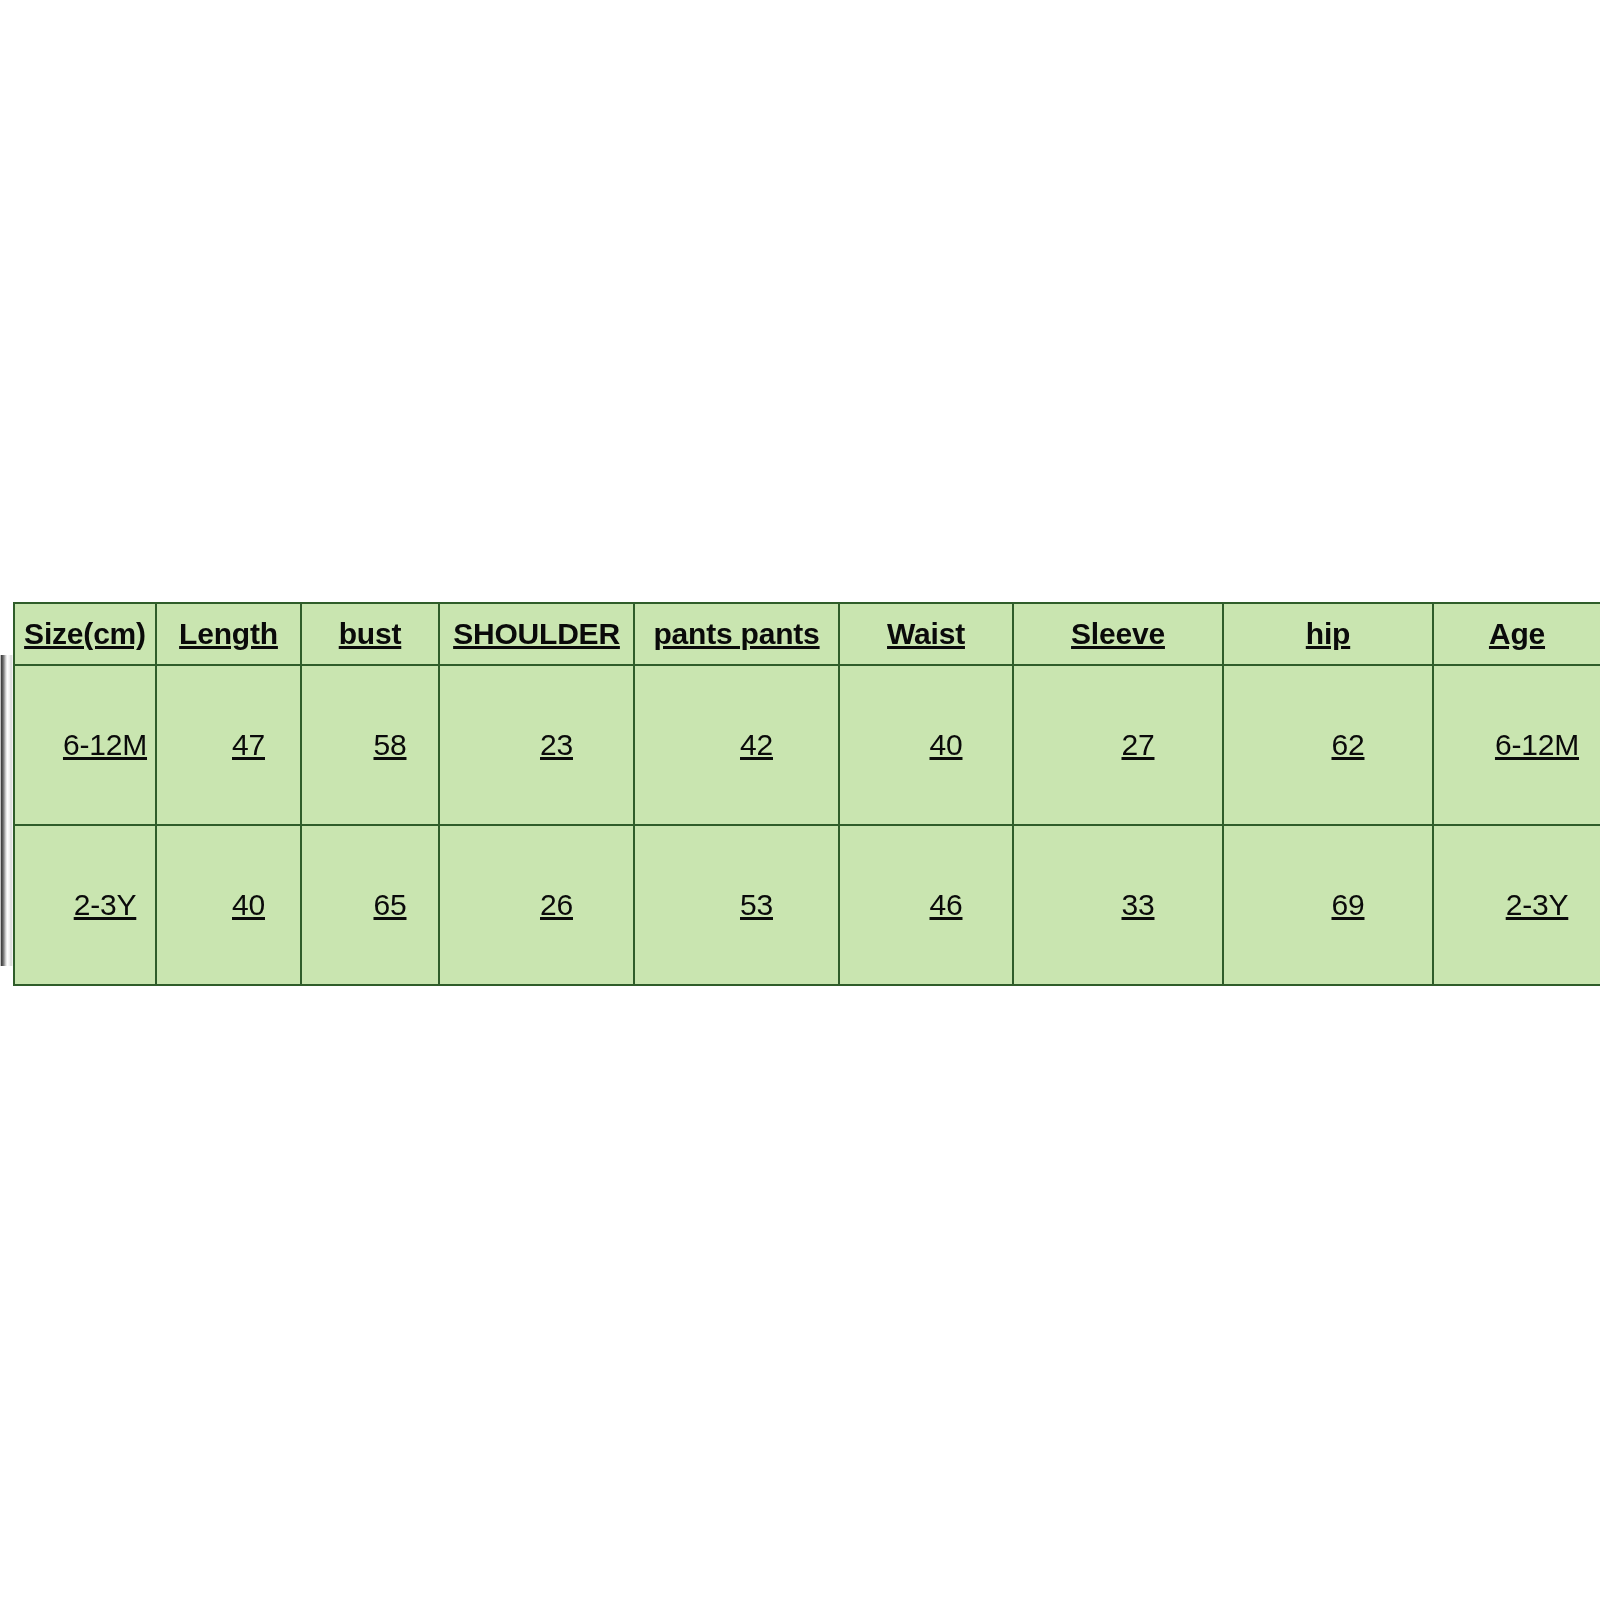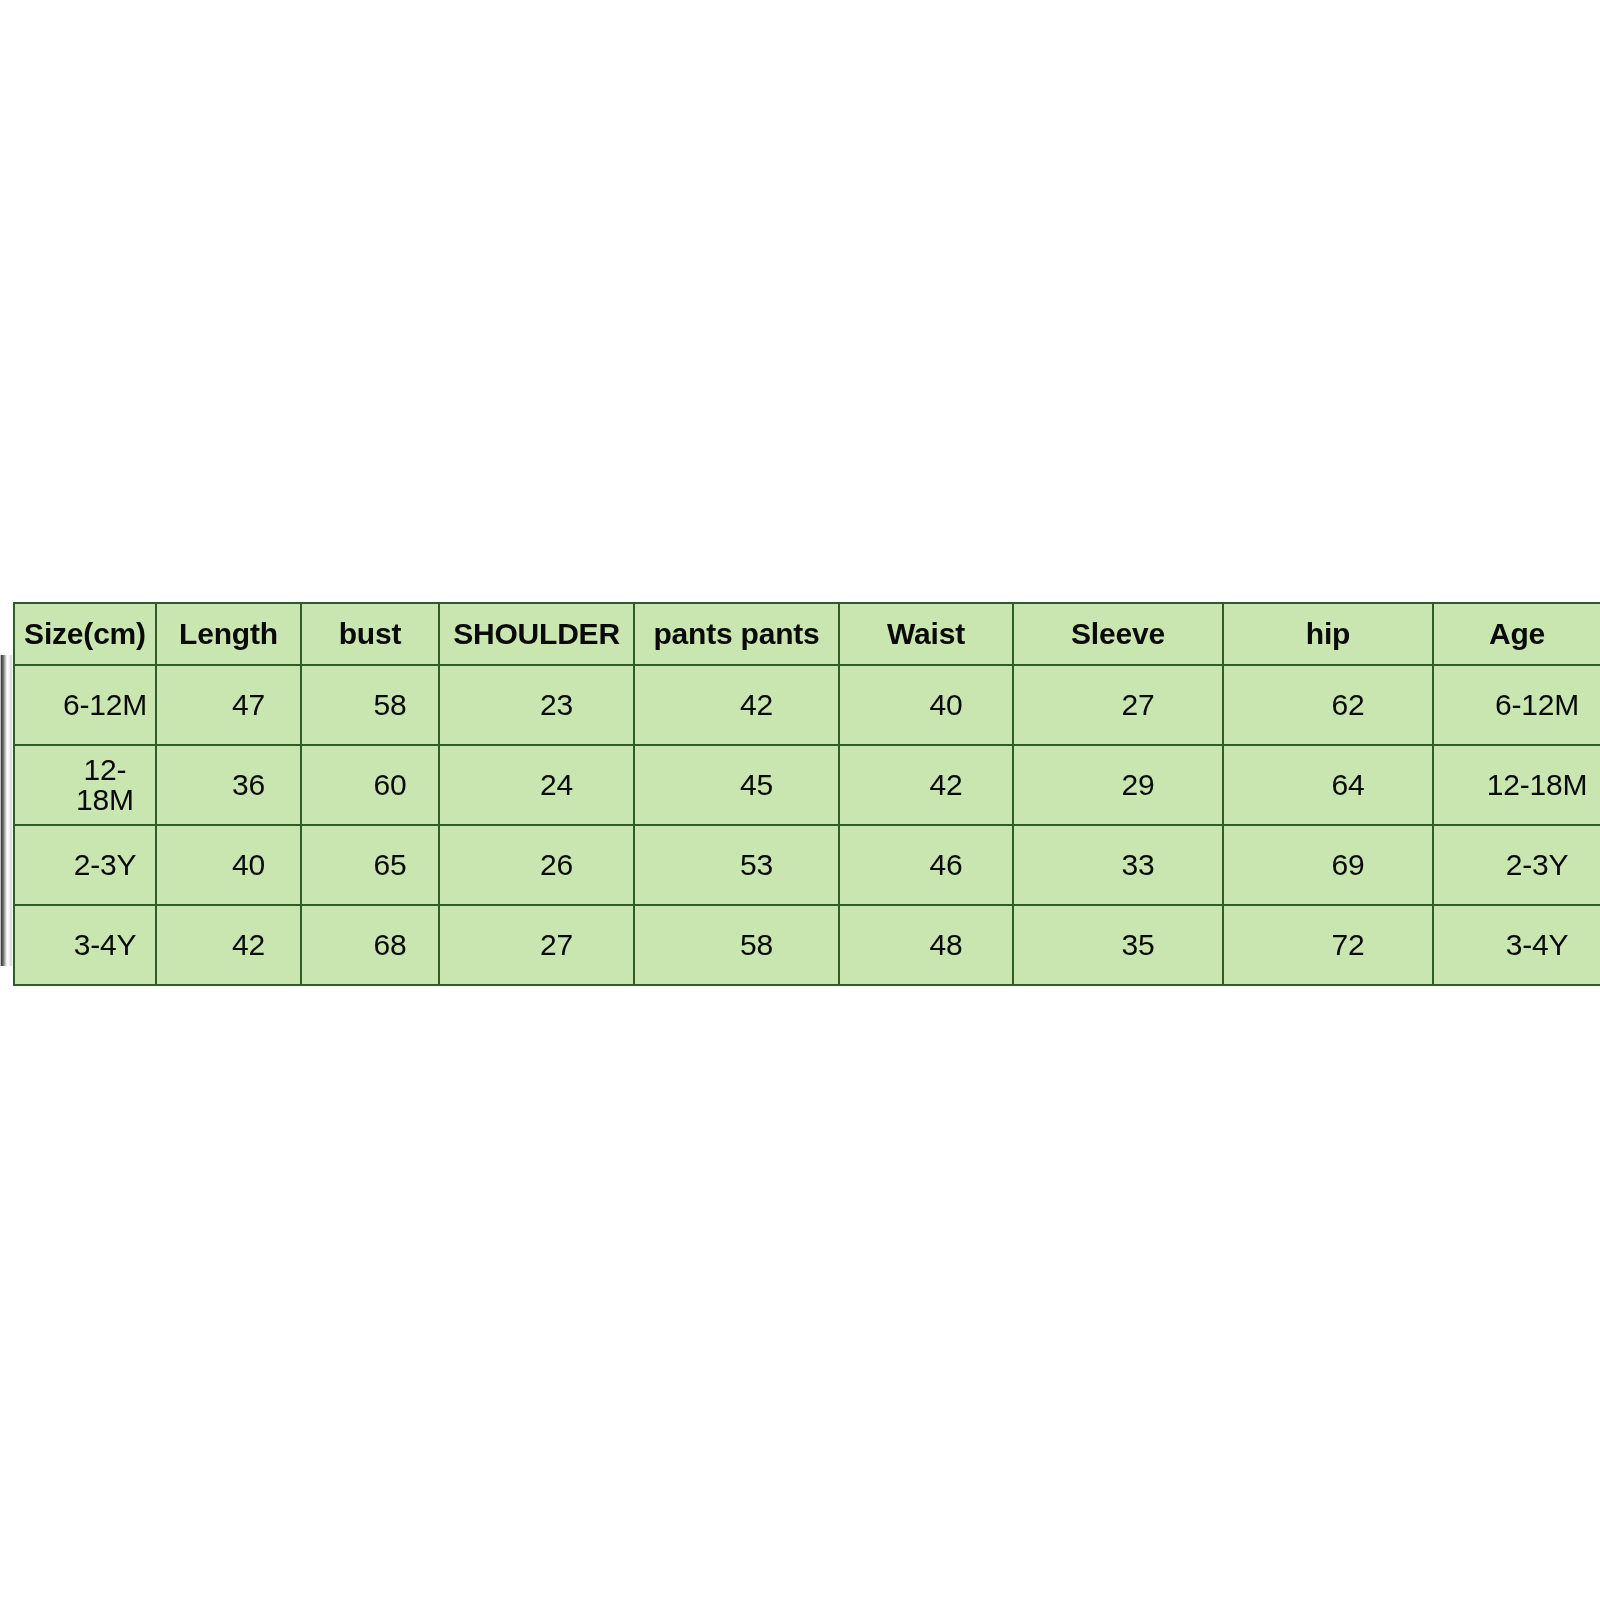--- a/index.html
+++ b/index.html
@@ -54,20 +54,21 @@
 
   table.size-chart td,
   table.size-chart th {
     border: 2px solid #2f5d2a;
     background: #c9e5b0;
     color: #0a0a0a;
     text-align: center;
     vertical-align: middle;
     padding: 0;
     line-height: 1;
+    text-decoration: underline;
   }
 
   table.size-chart thead th {
     height: 60px;
     font-weight: bold;
     font-size: 30px;
     letter-spacing: -0.2px;
   }
 
   table.size-chart tbody td {
@@ -126,47 +127,25 @@
           <td>47</td>
           <td>58</td>
           <td>23</td>
           <td>42</td>
           <td>40</td>
           <td>27</td>
           <td>62</td>
           <td>6-12M</td>
         </tr>
         <tr>
-          <td>12-18M</td>
-          <td>36</td>
-          <td>60</td>
-          <td>24</td>
-          <td>45</td>
-          <td>42</td>
-          <td>29</td>
-          <td>64</td>
-          <td>12-18M</td>
-        </tr>
-        <tr>
           <td>2-3Y</td>
           <td>40</td>
           <td>65</td>
           <td>26</td>
           <td>53</td>
           <td>46</td>
           <td>33</td>
           <td>69</td>
           <td>2-3Y</td>
         </tr>
-        <tr>
-          <td>3-4Y</td>
-          <td>42</td>
-          <td>68</td>
-          <td>27</td>
-          <td>58</td>
-          <td>48</td>
-          <td>35</td>
-          <td>72</td>
-          <td>3-4Y</td>
-        </tr>
       </tbody>
   </table>
 </div>
 
 </body></html>

